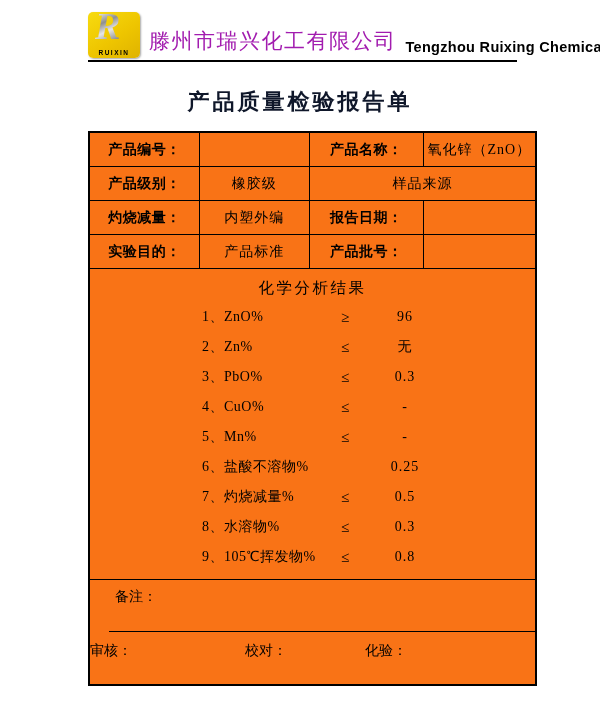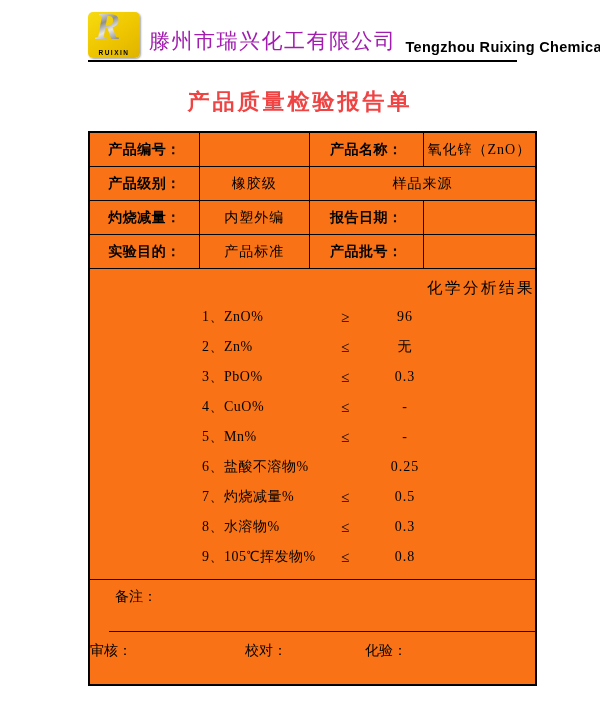--- a/index.html
+++ b/index.html
@@ -42,21 +42,21 @@
   }
   .company-en {
     font-family: "Liberation Sans", sans-serif; font-weight: bold; font-size: 14.5px;
     color: #000; white-space: nowrap; letter-spacing: 0.3px; padding-bottom: 3px;
   }
 
   
   .title {
     position: absolute; top: 87px; left: 0; width: 600px; text-align: center;
     font-family: "Liberation Sans", sans-serif; font-weight: bold;
-    font-size: 22px; letter-spacing: 3px; color: #ef4444;
+    font-size: 22px; letter-spacing: 3px; color: #0f172a;
   }
 
   
   .tbl {
     position: absolute; left: 88px; top: 131px; width: 449px;
     border: 2px solid #000; background: #f97316;
   }
   .row { display: flex; border-bottom: 1px solid #000; }
   .row:last-child { border-bottom: none; }
   .info-row { height: 34px; }
@@ -69,21 +69,21 @@
   .cell.c1 { width: 24.7%; }
   .cell.c2 { width: 24.7%; }
   .cell.c3 { width: 25.6%; }
   .cell.c4 { flex: 1; }
   .cell.label { font-family: "Liberation Sans", sans-serif; font-weight: bold; font-size: 14px; letter-spacing: 0.5px; }
   .cell.value { font-family: "Liberation Serif", serif; font-size: 14px; letter-spacing: 1px; }
 
   
   .chem { display: block; height: 311px; }
   .chem-heading {
-    text-align: right; padding-top: 9px; padding-bottom: 5px; line-height: 19px;
+    text-align: center; padding-top: 9px; padding-bottom: 5px; line-height: 19px;
     font-family: "Liberation Serif", serif; font-size: 15.5px; letter-spacing: 2.5px;
   }
   .chem-row { position: relative; height: 30px; font-family: "Liberation Serif", serif; font-size: 14px; }
   .chem-name  { position: absolute; left: 112px; top: 50%; transform: translateY(-50%); letter-spacing: 0.5px; white-space: nowrap; }
   .chem-sym   { position: absolute; left: 235px; width: 40px; text-align: center; top: 50%; transform: translateY(-50%); font-size: 15px; }
   .chem-val   { position: absolute; left: 275px; width: 80px; text-align: center; top: 50%; transform: translateY(-50%); letter-spacing: 1px; }
 
   
   .remarks-row { height: 52px; display: block; padding: 8px 6px; font-family: "Liberation Serif", serif; font-size: 14px; margin-left: 19px; }
   .footer-row { height: 52px; position: relative; display: block; font-family: "Liberation Serif", serif; font-size: 14px; }

